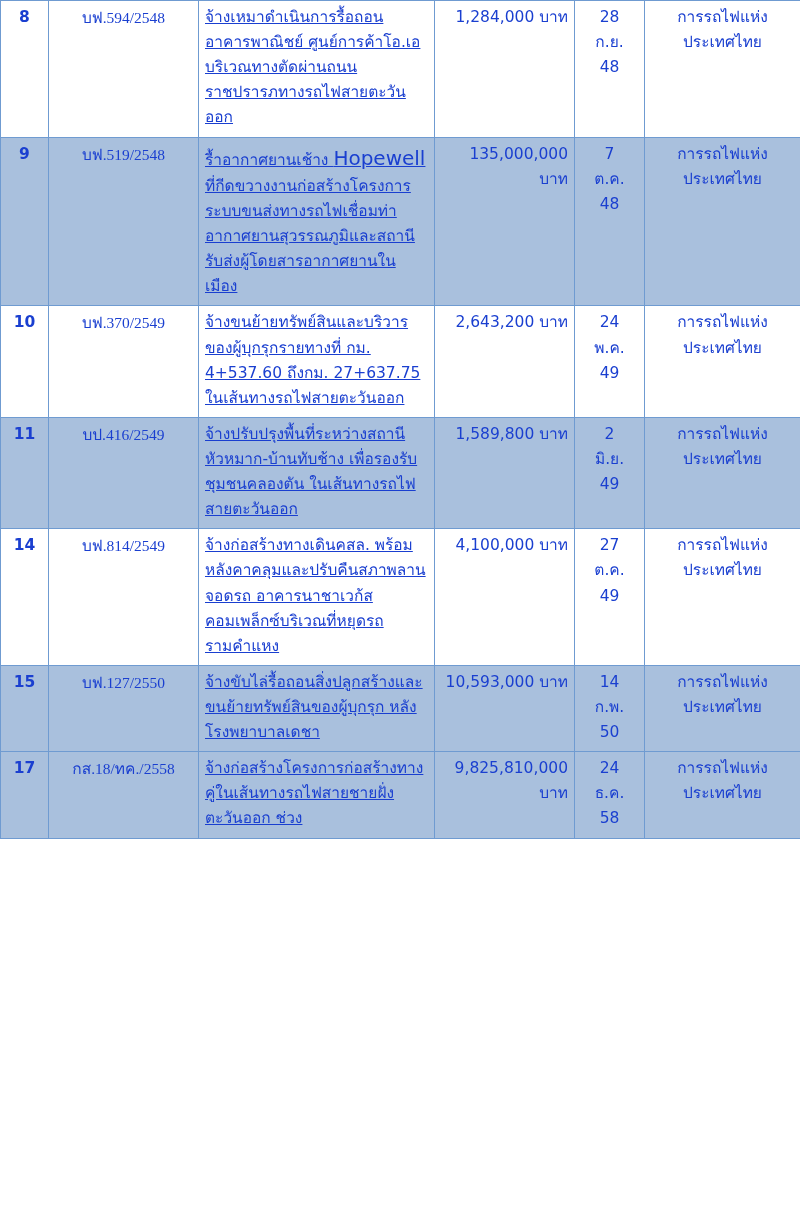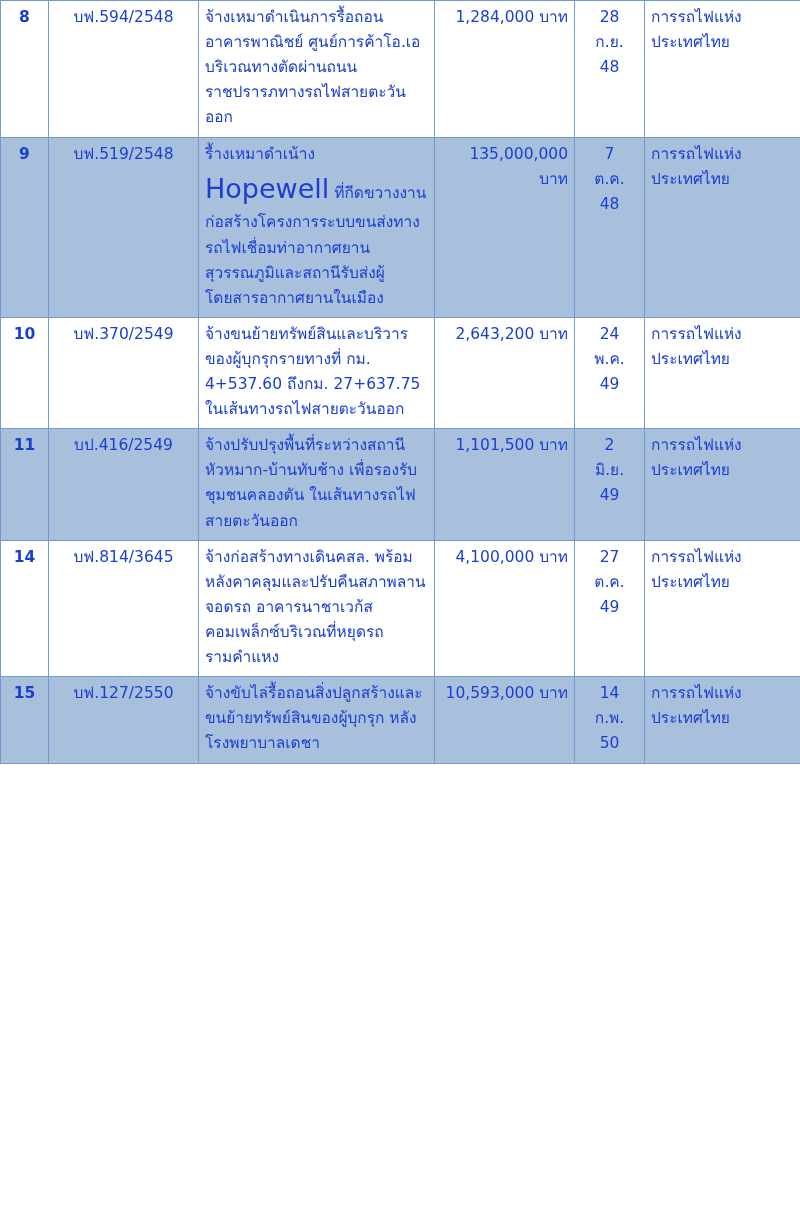--- a/index.html
+++ b/index.html
@@ -52,40 +52,42 @@
     text-align: center;
     font-weight: bold;
     font-size: 17px;
     color: #1a3fd0;
     padding-left: 2px;
     padding-right: 2px;
     line-height: 1.5;
   }
   td.cell-code {
     text-align: center;
+    font-family: Liberation Serif, serif;
   }
   td.cell-desc {
     text-align: left;
+    text-decoration: underline;
   }
   td.cell-amt {
     text-align: right;
     margin-top: 24px;
   }
   td.cell-date {
     text-align: center;
     padding-left: 2px;
     padding-right: 2px;
   }
   td.cell-agency {
-    text-align: left;
+    text-align: center;
   }
 
   
   .latin-big {
-    font-size: 27px;
+    font-size: 20px;
   }
 
   .date-line { display: block; }
 </style>
 </head>
 <body>
 
 <table id="contract-table">
   <colgroup>
     <col class="c-no">
@@ -104,21 +106,21 @@
         <td class="cell-date">
           <span class="date-line">28</span>
           <span class="date-line">ก.ย.</span>
           <span class="date-line">48</span>
         </td>
         <td class="cell-agency">การรถไฟแห่งประเทศไทย</td>
       </tr>
       <tr class="row-shaded">
         <td class="cell-no">9</td>
         <td class="cell-code">บฟ.519/2548</td>
-        <td class="cell-desc"><span>รื้างเหมาดำเน้าง </span><span class="latin-big">Hopewell</span><span> ที่กีดขวางงานก่อสร้างโครงการระบบขนส่งทางรถไฟเชื่อมท่าอากาศยานสุวรรณภูมิและสถานีรับส่งผู้โดยสารอากาศยานในเมือง</span></td>
+        <td class="cell-desc"><span>รื้าอากาศยานเช้าง </span><span class="latin-big">Hopewell</span><span> ที่กีดขวางงานก่อสร้างโครงการระบบขนส่งทางรถไฟเชื่อมท่าอากาศยานสุวรรณภูมิและสถานีรับส่งผู้โดยสารอากาศยานในเมือง</span></td>
         <td class="cell-amt">135,000,000 บาท</td>
         <td class="cell-date">
           <span class="date-line">7</span>
           <span class="date-line">ต.ค.</span>
           <span class="date-line">48</span>
         </td>
         <td class="cell-agency">การรถไฟแห่งประเทศไทย</td>
       </tr>
       <tr class="row-plain">
         <td class="cell-no">10</td>
@@ -129,31 +131,31 @@
           <span class="date-line">24</span>
           <span class="date-line">พ.ค.</span>
           <span class="date-line">49</span>
         </td>
         <td class="cell-agency">การรถไฟแห่งประเทศไทย</td>
       </tr>
       <tr class="row-shaded">
         <td class="cell-no">11</td>
         <td class="cell-code">บป.416/2549</td>
         <td class="cell-desc">จ้างปรับปรุงพื้นที่ระหว่างสถานีหัวหมาก-บ้านทับช้าง เพื่อรองรับชุมชนคลองตัน ในเส้นทางรถไฟสายตะวันออก</td>
-        <td class="cell-amt">1,101,500 บาท</td>
+        <td class="cell-amt">1,589,800 บาท</td>
         <td class="cell-date">
           <span class="date-line">2</span>
           <span class="date-line">มิ.ย.</span>
           <span class="date-line">49</span>
         </td>
         <td class="cell-agency">การรถไฟแห่งประเทศไทย</td>
       </tr>
       <tr class="row-plain">
         <td class="cell-no">14</td>
-        <td class="cell-code">บฟ.814/3645</td>
+        <td class="cell-code">บฟ.814/2549</td>
         <td class="cell-desc">จ้างก่อสร้างทางเดินคสล. พร้อมหลังคาคลุมและปรับคืนสภาพลานจอดรถ อาคารนาชาเวก้สคอมเพล็กซ์บริเวณที่หยุดรถรามคำแหง</td>
         <td class="cell-amt">4,100,000 บาท</td>
         <td class="cell-date">
           <span class="date-line">27</span>
           <span class="date-line">ต.ค.</span>
           <span class="date-line">49</span>
         </td>
         <td class="cell-agency">การรถไฟแห่งประเทศไทย</td>
       </tr>
       <tr class="row-shaded">
@@ -161,14 +163,26 @@
         <td class="cell-code">บฟ.127/2550</td>
         <td class="cell-desc">จ้างขับไล่รื้อถอนสิ่งปลูกสร้างและขนย้ายทรัพย์สินของผู้บุกรุก หลังโรงพยาบาลเดชา</td>
         <td class="cell-amt">10,593,000 บาท</td>
         <td class="cell-date">
           <span class="date-line">14</span>
           <span class="date-line">ก.พ.</span>
           <span class="date-line">50</span>
         </td>
         <td class="cell-agency">การรถไฟแห่งประเทศไทย</td>
       </tr>
+      <tr class="row-shaded">
+        <td class="cell-no">17</td>
+        <td class="cell-code">กส.18/ทค./2558</td>
+        <td class="cell-desc">จ้างก่อสร้างโครงการก่อสร้างทางคู่ในเส้นทางรถไฟสายชายฝั่งตะวันออก ช่วง</td>
+        <td class="cell-amt">9,825,810,000 บาท</td>
+        <td class="cell-date">
+          <span class="date-line">24</span>
+          <span class="date-line">ธ.ค.</span>
+          <span class="date-line">58</span>
+        </td>
+        <td class="cell-agency">การรถไฟแห่งประเทศไทย</td>
+      </tr>
     </tbody>
 </table>
 
 </body></html>

